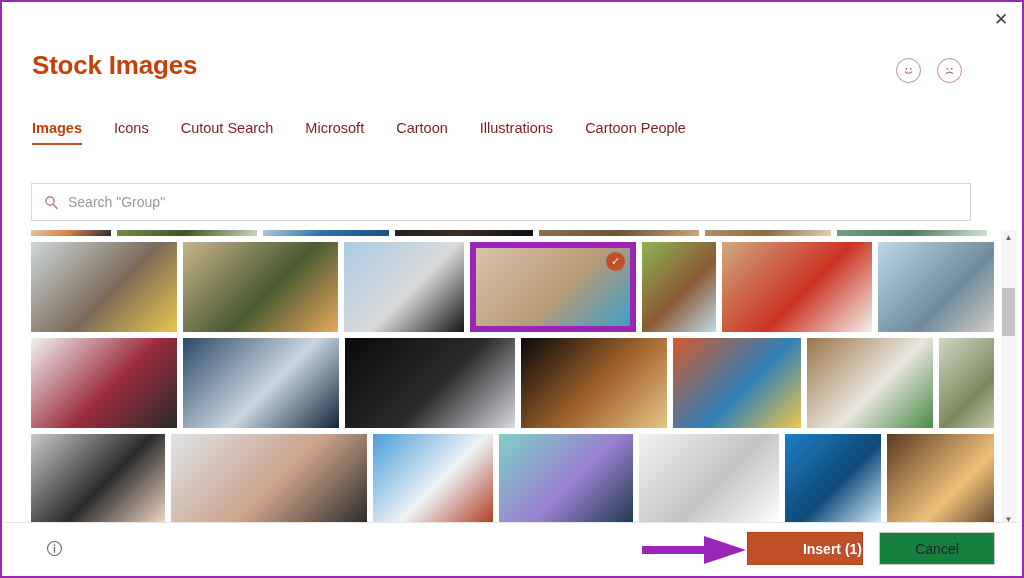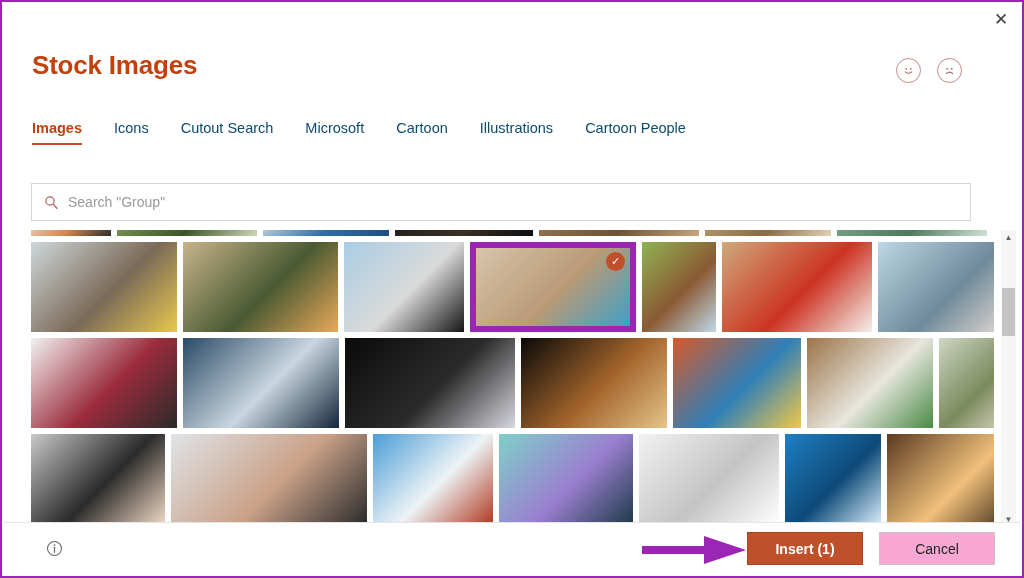--- a/index.html
+++ b/index.html
@@ -48,21 +48,21 @@
   }
   .feedback-icon svg { display: block; }
 
   
   #tabs {
     position: absolute; top: 118px; left: 30px;
     display: flex; align-items: flex-start;
     height: 40px;
   }
   .tab {
-    font-size: 14.5px; color: #0c4a6e; cursor: pointer;
+    font-size: 14.5px; color: #7f1d1d; cursor: pointer;
     padding: 0 0 9px 0; margin-right: 32px;
     position: relative; white-space: nowrap;
     background: none; border: none;
     font-family: "Liberation Sans", sans-serif;
   }
   .tab.active { color: #c2410c; font-weight: bold; }
   .tab.active::after {
     content: ""; position: absolute; left: 0; right: 0; bottom: 0;
     height: 2.5px; background: #c0502a;
   }
@@ -160,24 +160,25 @@
     margin-left: auto; margin-right: 25px;
     display: flex; align-items: center; gap: 16px;
   }
   #insert-btn {
     min-width: 116px; height: 33px;
     background: #c0502a; color: #fff;
     border: 1px solid #a8441f;
     font-size: 14px; font-weight: bold;
     font-family: "Liberation Sans", sans-serif;
     cursor: pointer;
+    text-align: right;
   }
   #cancel-btn {
     min-width: 116px; height: 33px;
-    background: #f9a8d4; color: #222;
+    background: #15803d; color: #222;
     border: 1px solid #c8c8c8;
     font-size: 14px;
     font-family: "Liberation Sans", sans-serif;
     cursor: pointer;
   }
 
   
   #annotation-arrow {
     position: absolute; left: 640px; top: 528px;
     width: 110px; height: 42px; pointer-events: none; z-index: 40;

